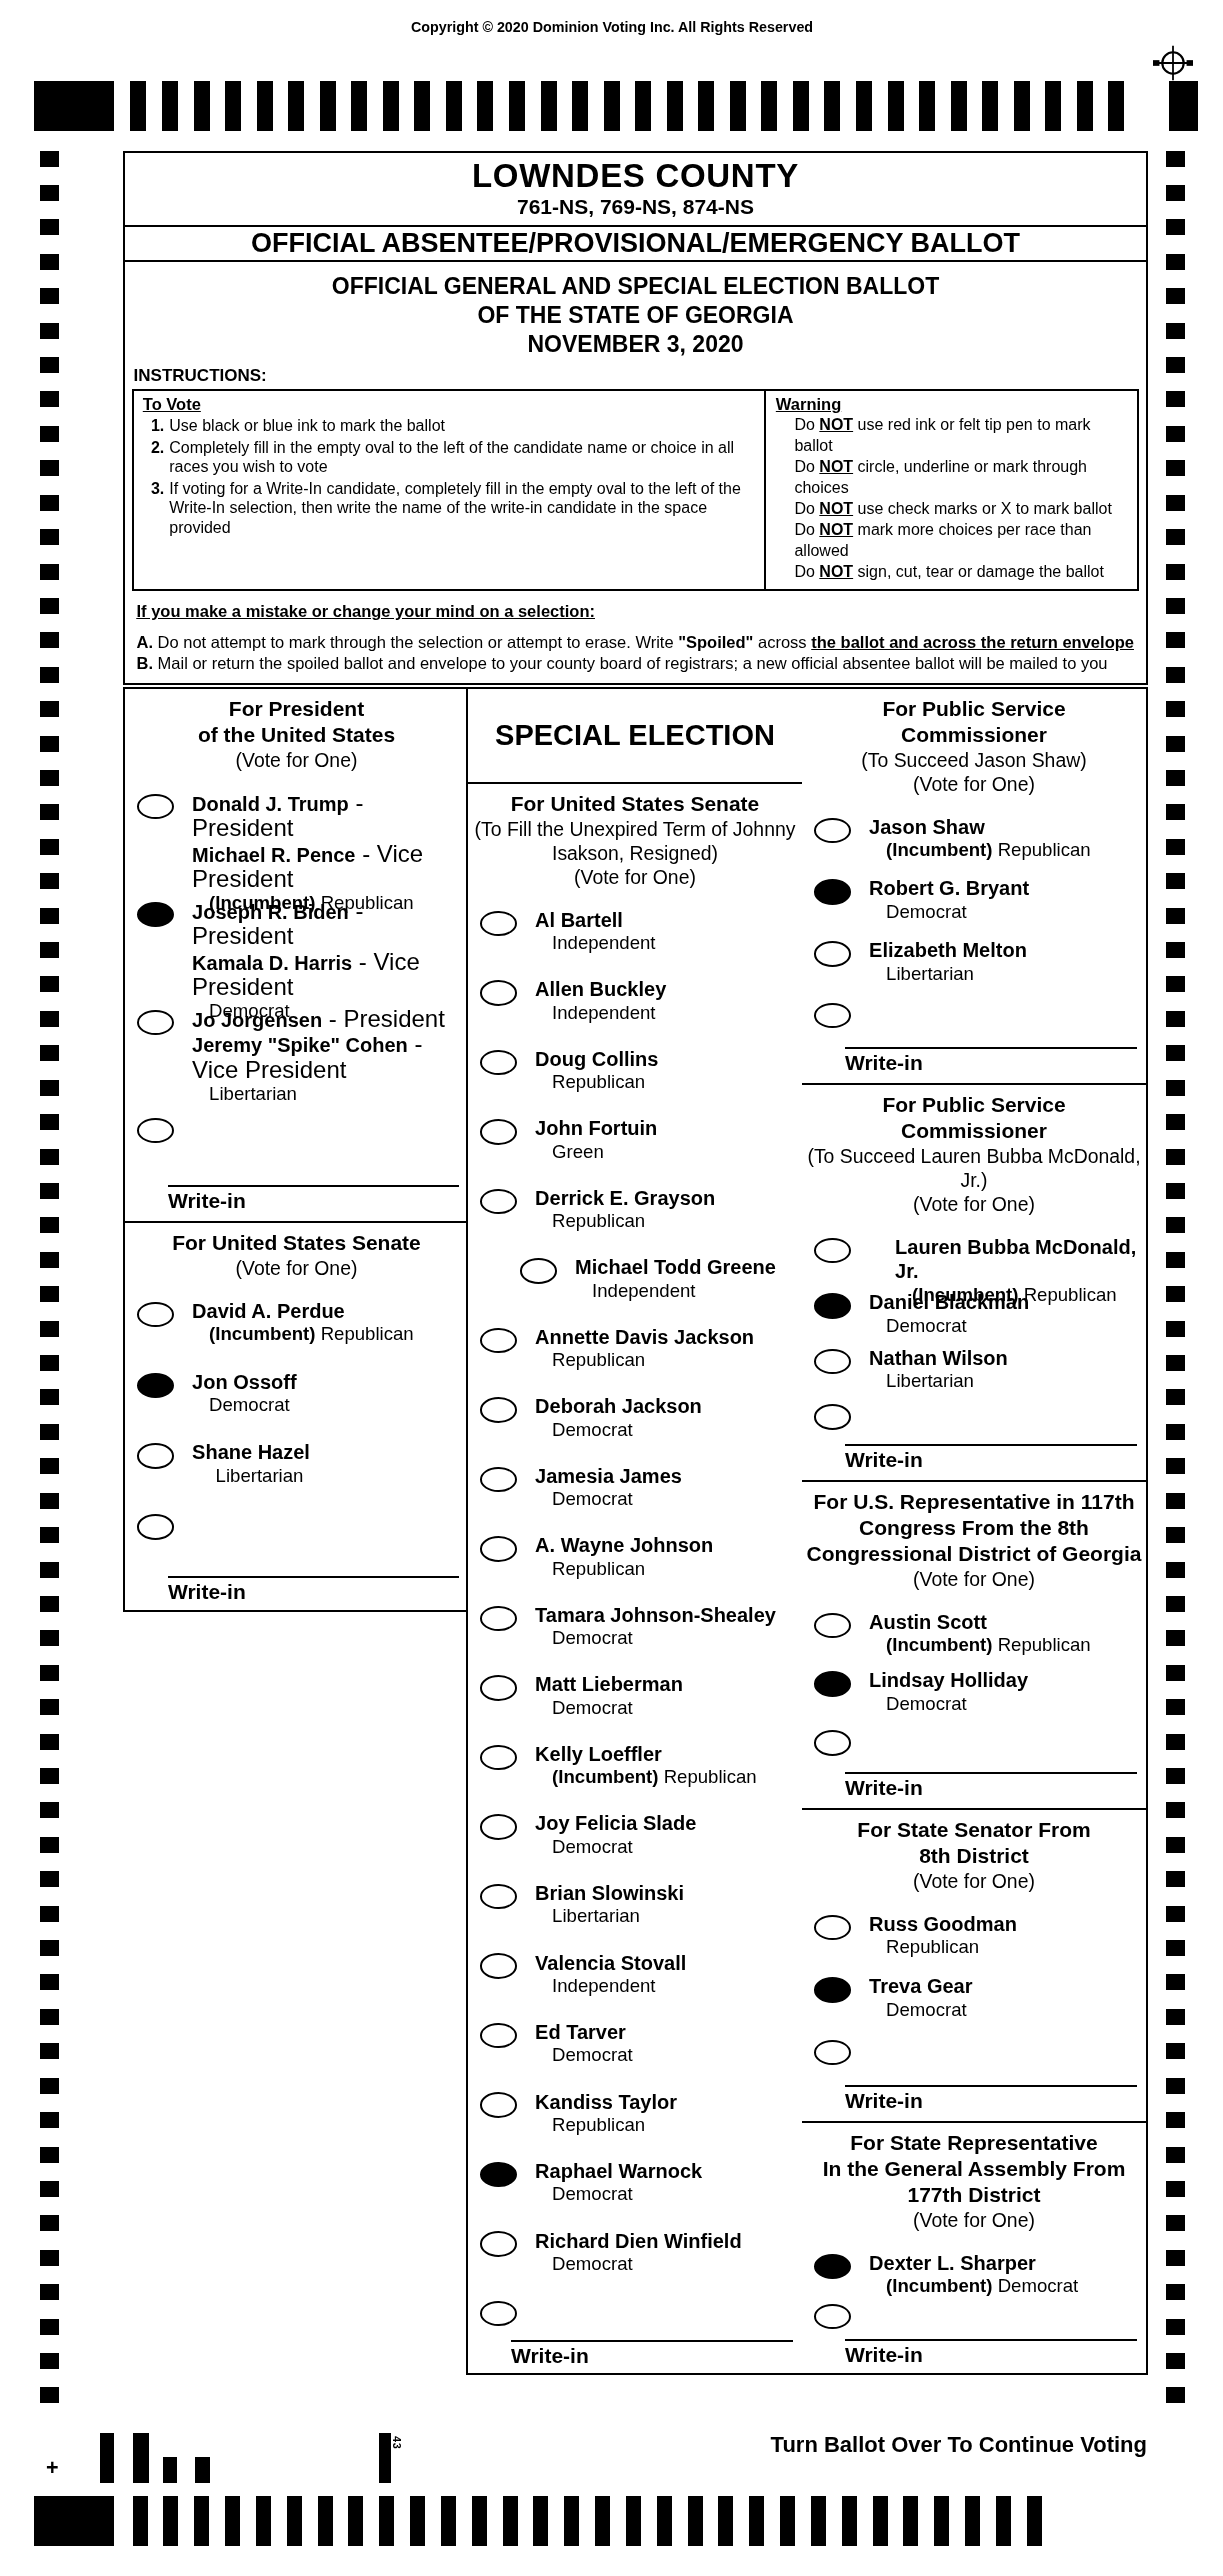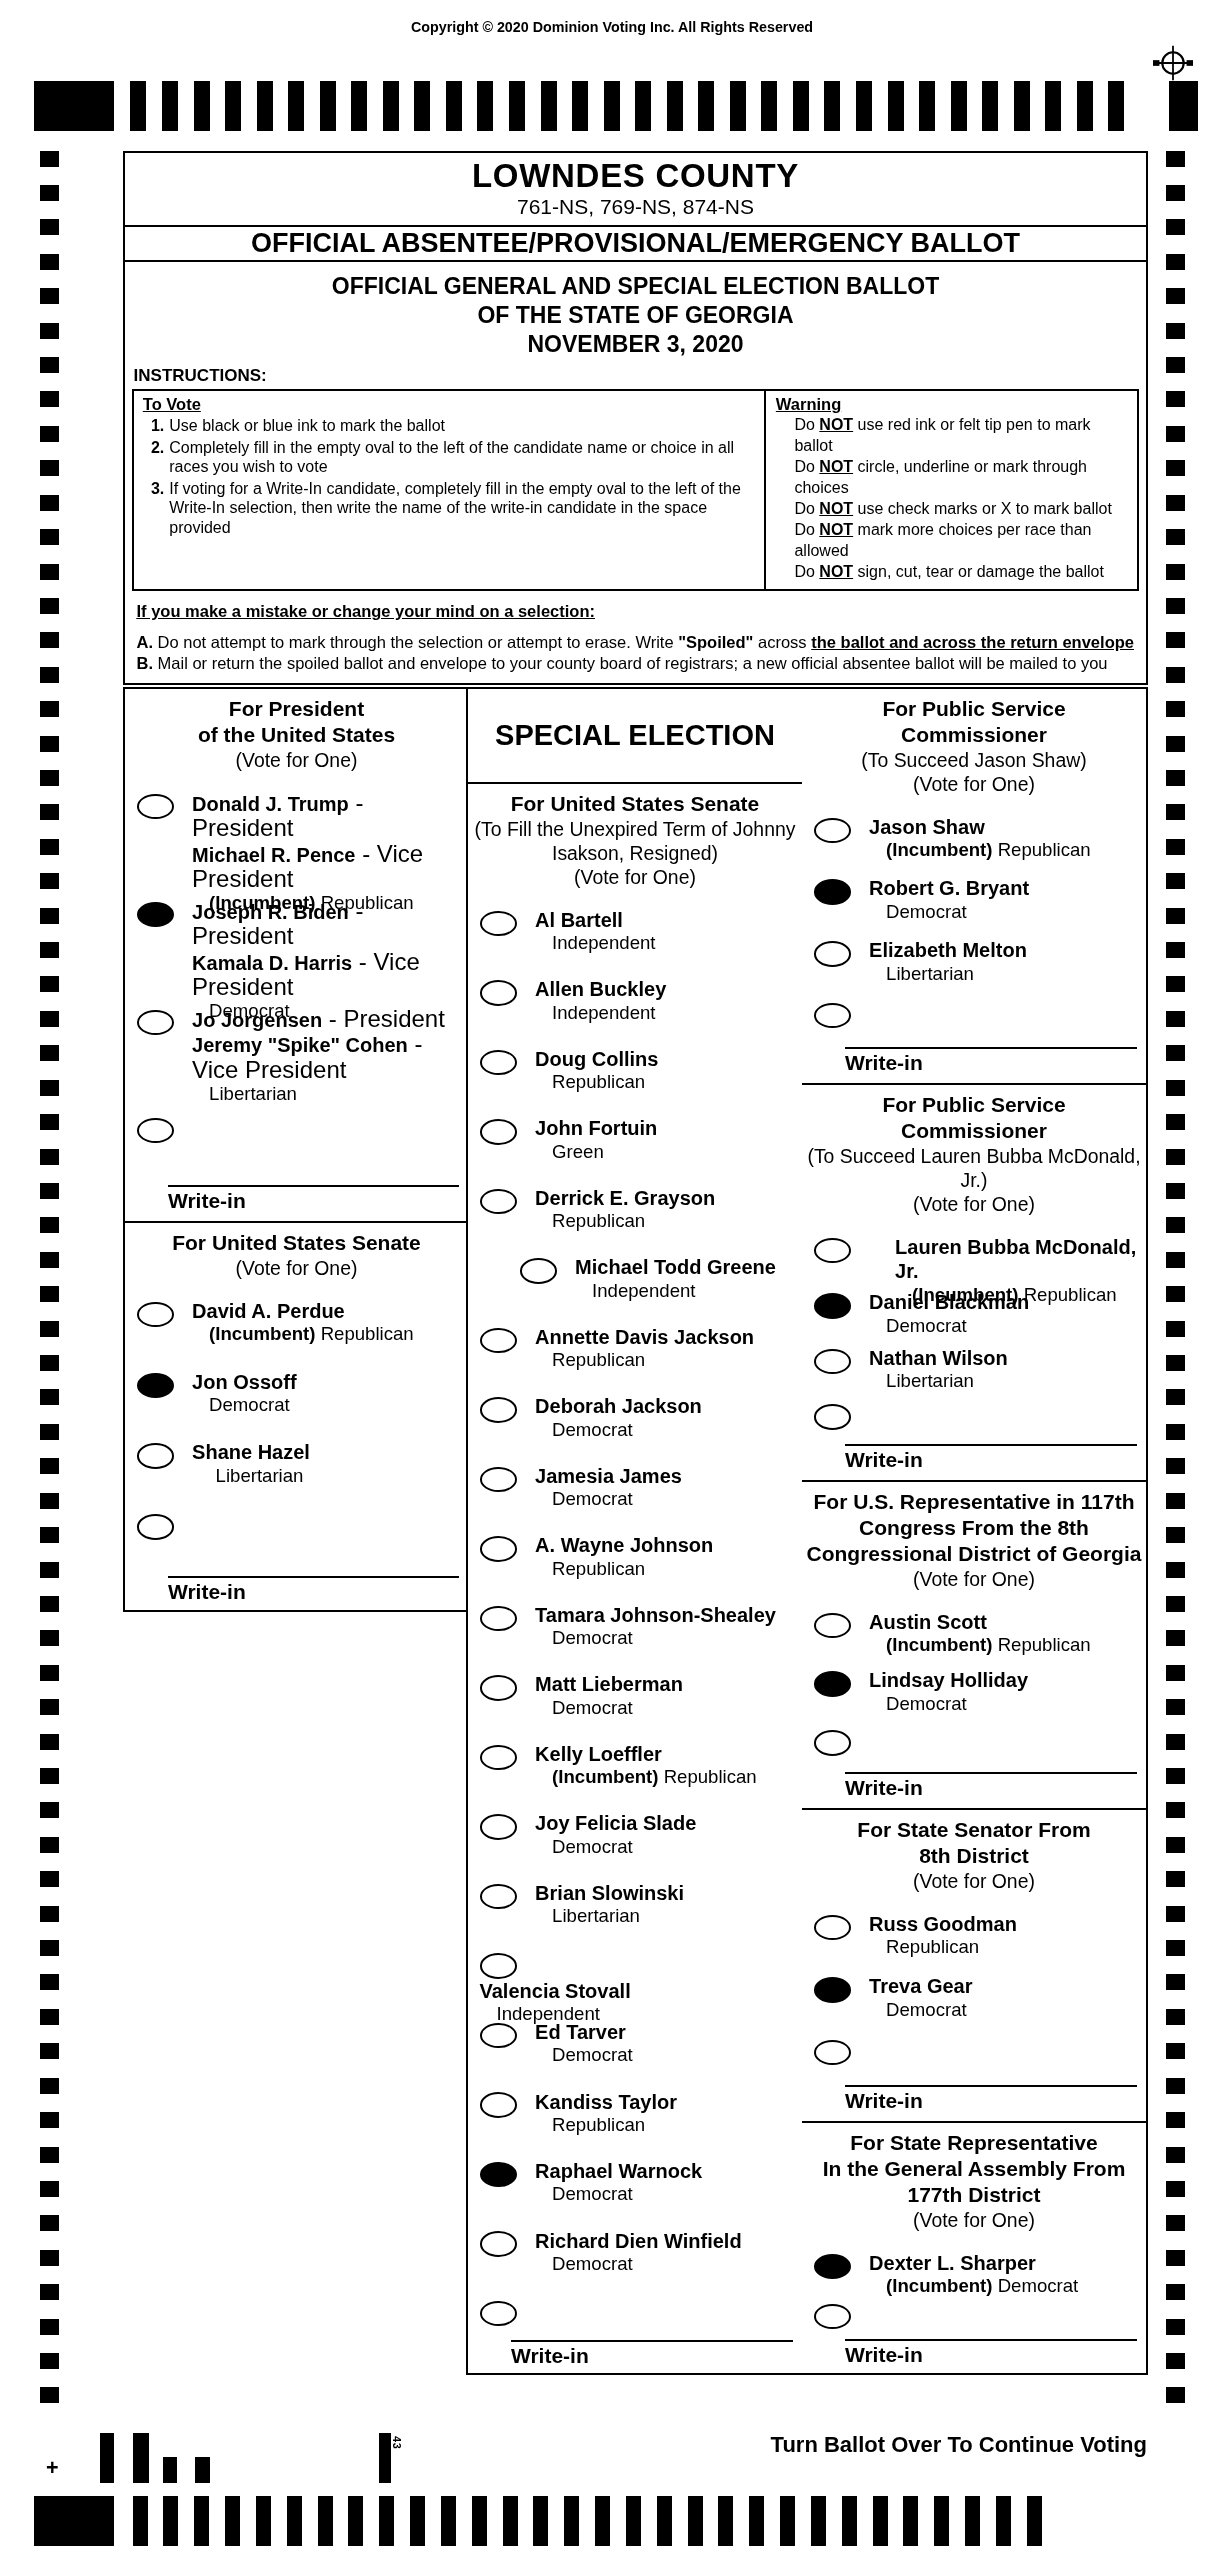--- a/index.html
+++ b/index.html
@@ -7,21 +7,21 @@
         font-family:"Liberation Sans",sans-serif;overflow:hidden;}
   .abs{position:absolute;}
   .tmbar{position:absolute;background:#000;}
   .copyright{position:absolute;top:18.6px;left:0;width:1224px;text-align:center;
              font-size:14.3px;font-weight:bold;}
   
   .outer-box{position:absolute;left:123px;top:151px;width:1025px;height:534px;
              border:2.2px solid #000;box-sizing:border-box;overflow:hidden;}
   .county-box{border-bottom:2.2px solid #000;text-align:center;padding:4.3px 0 5.7px;}
   .county-name{font-size:33px;font-weight:bold;letter-spacing:0.7px;}
-  .county-styles{font-size:21px;font-weight:normal;}
+  .county-styles{font-size:21px;font-weight:bold;}
   .type-box{border-bottom:2.2px solid #000;text-align:center;padding:1px 0;}
   .type-box div{font-size:27px;font-weight:bold;}
   .etitle{text-align:center;font-weight:bold;font-size:23px;line-height:29px;}
   .etitle-wrap{margin-top:10px;}
   .instr-label{font-size:17px;font-weight:bold;padding:7.2px 0 1.4px 8.6px;}
   .instr-box{margin:1.4px 7.2px 0 7.2px;border:2.2px solid #000;display:flex;}
   .instr-left{width:63%;border-right:2.2px solid #000;padding:4.3px 10px 7.2px 8.6px;box-sizing:border-box;}
   .instr-right{flex:1;padding:4.3px 7.2px 7.2px 10px;}
   .hd-ul{font-size:16.5px;font-weight:bold;text-decoration:underline;}
   .ivitem{display:flex;font-size:16px;line-height:19.4px;margin-top:2.2px;}
@@ -521,21 +521,21 @@
             <div class="cparty"><span>Democrat</span></div>
           </div>
         </div>
         <div class="cand" style="height: 71px;">
           <span class="oval"></span>
           <div class="ctext">
             <div class="cline"><span class="cname">Brian Slowinski</span></div>
             <div class="cparty"><span>Libertarian</span></div>
           </div>
         </div>
-        <div class="cand" style="height: 71px; flex-direction: column;">
+        <div class="cand" style="height: 71px;">
           <span class="oval"></span>
           <div class="ctext">
             <div class="cline"><span class="cname">Valencia Stovall</span></div>
             <div class="cparty"><span>Independent</span></div>
           </div>
         </div>
         <div class="cand" style="height: 71px;">
           <span class="oval"></span>
           <div class="ctext">
             <div class="cline"><span class="cname">Ed Tarver</span></div>

